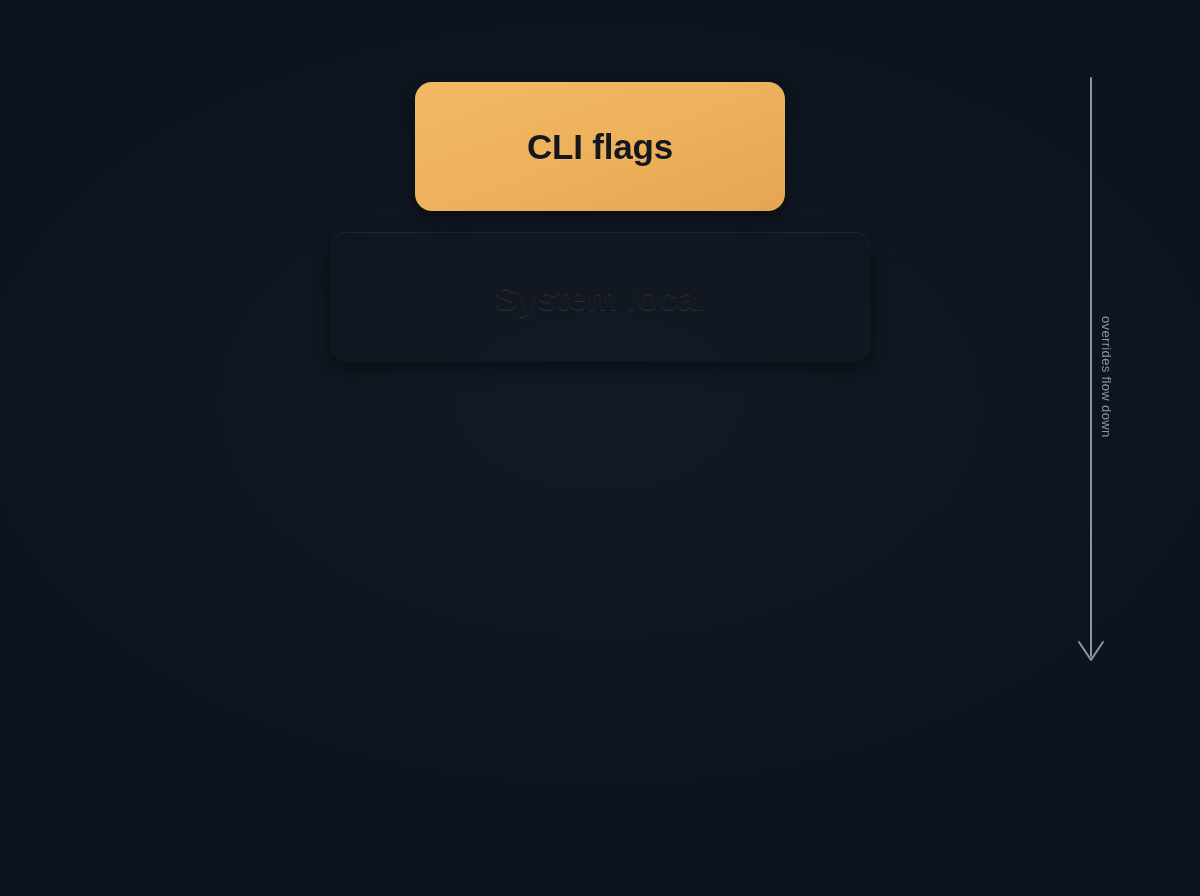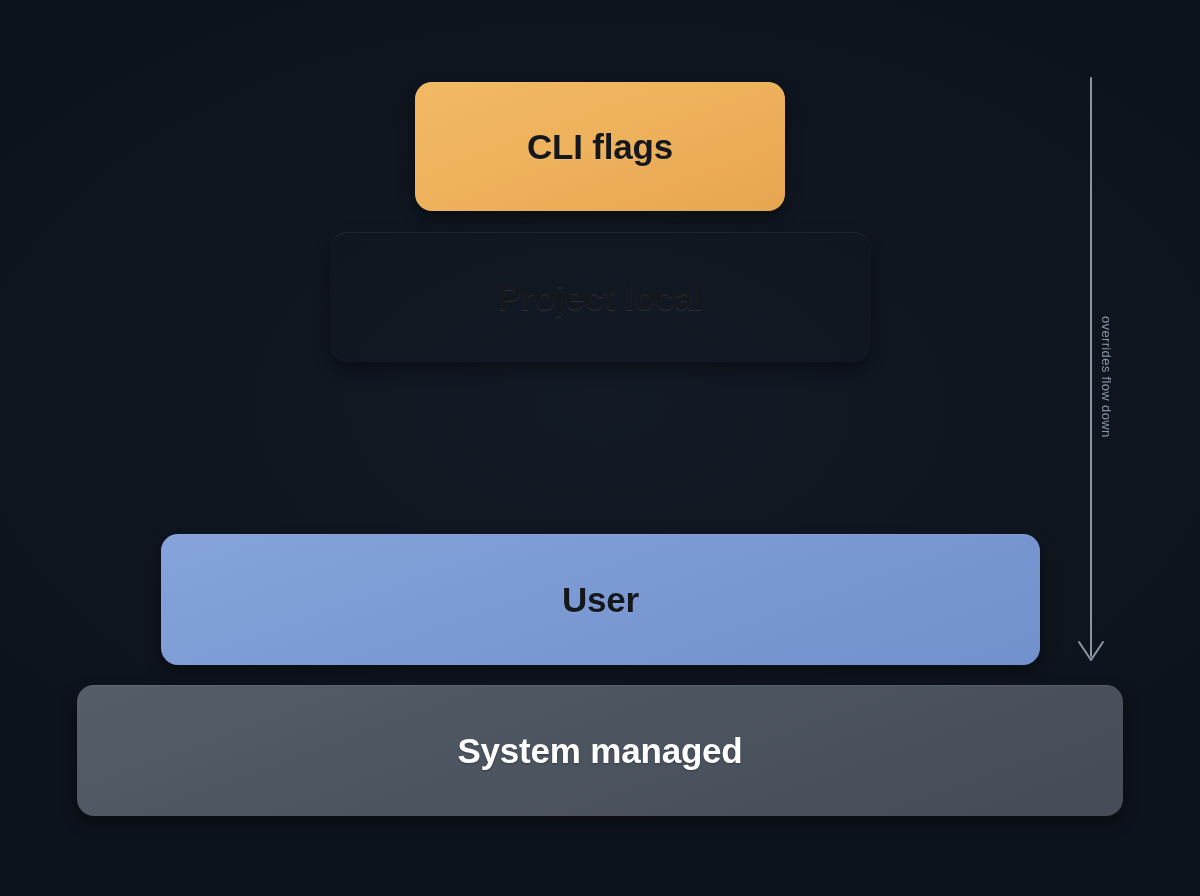--- a/index.html
+++ b/index.html
@@ -118,31 +118,25 @@
 
 <div id="stage">
 
   <div class="pyramid">
 
     <div class="layer dark-text" id="layer-0" style="background-image: linear-gradient(160deg,#f2b964 0%,#eeb15c 48%,#e6a551 100%);">
       <span class="layer-label">CLI flags</span>
     </div>
 
     <div class="layer dark-text" id="layer-1" style="background-image: linear-gradient(160deg,#6dae a5 0%,#65a79e 48%,#5c9c94 100%);">
-      <span class="layer-label">Project local</span>
+      <span class="layer-label">System local</span>
     </div>
 
 
-    <div class="layer dark-text" id="layer-3" style="background-image: linear-gradient(160deg,#85a3da 0%,#7b9ad4 48%,#7290cb 100%);">
-      <span class="layer-label">User</span>
-    </div>
 
-    <div class="layer light-text" id="layer-4" style="background-image: linear-gradient(160deg,#555d69 0%,#4c5460 48%,#454c57 100%);">
-      <span class="layer-label">System managed</span>
-    </div>
 
   </div>
 
   <div class="annotation" id="flow-arrow">
     <svg width="46" height="600" viewBox="0 0 46 600" fill="none" xmlns="http://www.w3.org/2000/svg" aria-hidden="true">
       <path d="M23 4 L23 582" stroke="#8b96a5" stroke-width="2" stroke-linecap="round"></path>
       <path d="M11 568 L23 586 L35 568" stroke="#8b96a5" stroke-width="2" stroke-linecap="round" stroke-linejoin="round" fill="none"></path>
     </svg>
   </div>
 

